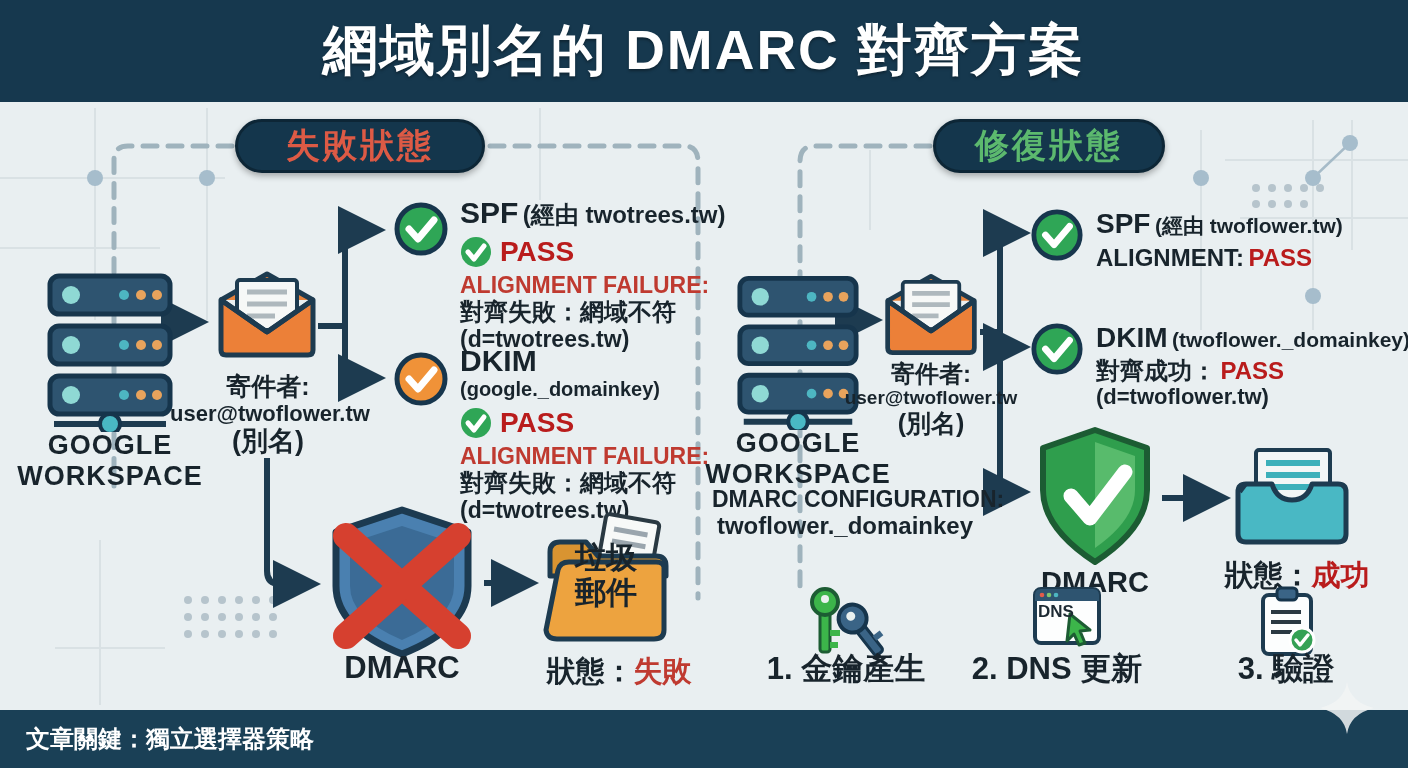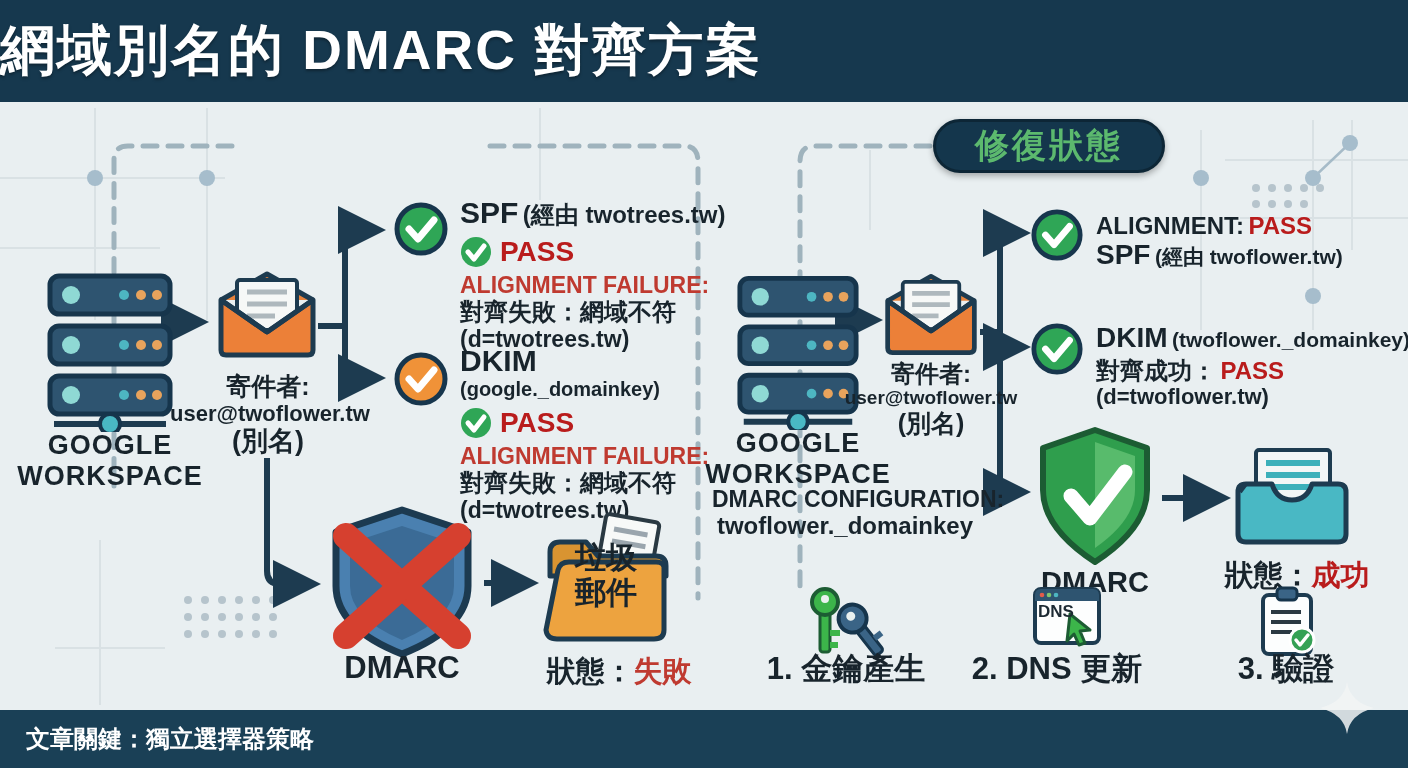--- a/index.html
+++ b/index.html
@@ -6,21 +6,21 @@
   *{box-sizing:border-box;}
   #stage{
     position:relative;width:1408px;height:768px;overflow:hidden;
     background:#e9eff1;
     font-family:"Liberation Sans","DejaVu Sans",sans-serif;
     color:#18242c;
   }
   .abs{position:absolute;}
   
   .bar{background:#16384e;width:1408px;left:0;z-index:5;}
-  #headerBar{top:0;height:102px;display:flex;align-items:center;justify-content:flex-start;}
+  #headerBar{top:0;height:102px;display:flex;align-items:center;justify-content:center;}
   #headerBar .title{color:#fff;font-size:55px;font-weight:800;letter-spacing:2px;text-shadow:0 2px 3px rgba(0,0,0,.35);}
   #footerBar{top:710px;height:58px;background:#1a4056;display:flex;align-items:center;justify-content:space-between;padding:0 26px;}
   #footerBar .ftxt{color:#fff;font-size:24px;font-weight:800;white-space:nowrap;}
   #footerBar .light{font-weight:400;}
   #footerBar .sp{margin-right:10px;}
   
   .pill{
     z-index:6;background:#14364c;border:3px solid #0d2636;border-radius:28px;
     display:flex;align-items:center;justify-content:center;
     font-size:34px;font-weight:800;letter-spacing:3px;
@@ -139,20 +139,23 @@
       <path d="M1000,332 V334 Q1000,347 1013,347 H1022" marker-end="url(#ah)"></path>
       <path d="M1000,347 V479 Q1000,492 1013,492 H1022" marker-end="url(#ah)"></path>
       <path d="M1162,498 H1222" marker-end="url(#ah)"></path>
     </g>
   </svg>
 
   <div id="headerBar" class="abs bar">
     <div class="title">網域別名的 DMARC 對齊方案</div>
   </div>
 
+  <div class="abs pill fail" style="left:235px;top:119px;width:250px;height:54px;">
+    <span>失敗狀態</span>
+  </div>
   <div class="abs pill fixed" style="left:933px;top:119px;width:232px;height:54px;">
     <span>修復狀態</span>
   </div>
 
   <svg class="abs z3" style="left:46px;top:272px" width="128" height="160" viewBox="0 0 128 160">
     <g stroke="#16354c" stroke-width="5">
       <rect x="4" y="4" width="120" height="38" rx="9" fill="#2e5470"></rect>
       <rect x="4" y="54" width="120" height="38" rx="9" fill="#2e5470"></rect>
       <rect x="4" y="104" width="120" height="38" rx="9" fill="#2e5470"></rect>
     </g>
@@ -319,24 +322,24 @@
     <div class="b8" style="font-size:24px">寄件者:</div>
     <div class="b8 nw" style="font-size:19px">user@twoflower.tw</div>
     <div class="b8" style="font-size:25px">(別名)</div>
   </div>
 
   <svg class="abs z3" style="left:1030px;top:208px" width="54" height="54" viewBox="0 0 56 56">
     <circle cx="28" cy="28" r="24" fill="#2fa656" stroke="#17364d" stroke-width="5"></circle>
     <path d="M16 28 l9 10 l16 -19" stroke="#fff" stroke-width="7" fill="none" stroke-linecap="round" stroke-linejoin="round"></path>
   </svg>
   <div class="abs z3 stack" style="left:1096px;top:208px;">
+    <div class="nw"><span class="b8" style="font-size:28px">SPF</span>
+      <span class="b8" style="font-size:21px">(經由 twoflower.tw)</span></div>
     <div class="nw" style="margin-top:4px"><span class="b8" style="font-size:24px">ALIGNMENT:</span>
       <span class="b8 grn" style="font-size:24px">PASS</span></div>
-    <div class="nw"><span class="b8" style="font-size:28px">SPF</span>
-      <span class="b8" style="font-size:21px">(經由 twoflower.tw)</span></div>
   </div>
 
   <svg class="abs z3" style="left:1030px;top:322px" width="54" height="54" viewBox="0 0 56 56">
     <circle cx="28" cy="28" r="24" fill="#2fa656" stroke="#17364d" stroke-width="5"></circle>
     <path d="M16 28 l9 10 l16 -19" stroke="#fff" stroke-width="7" fill="none" stroke-linecap="round" stroke-linejoin="round"></path>
   </svg>
   <div class="abs z3 stack" style="left:1096px;top:322px;">
     <div class="nw"><span class="b8" style="font-size:28px">DKIM</span>
       <span class="b8" style="font-size:21px">(twoflower._domainkey)</span></div>
     <div class="nw" style="margin-top:3px"><span class="b7" style="font-size:24px">對齊成功：</span>

